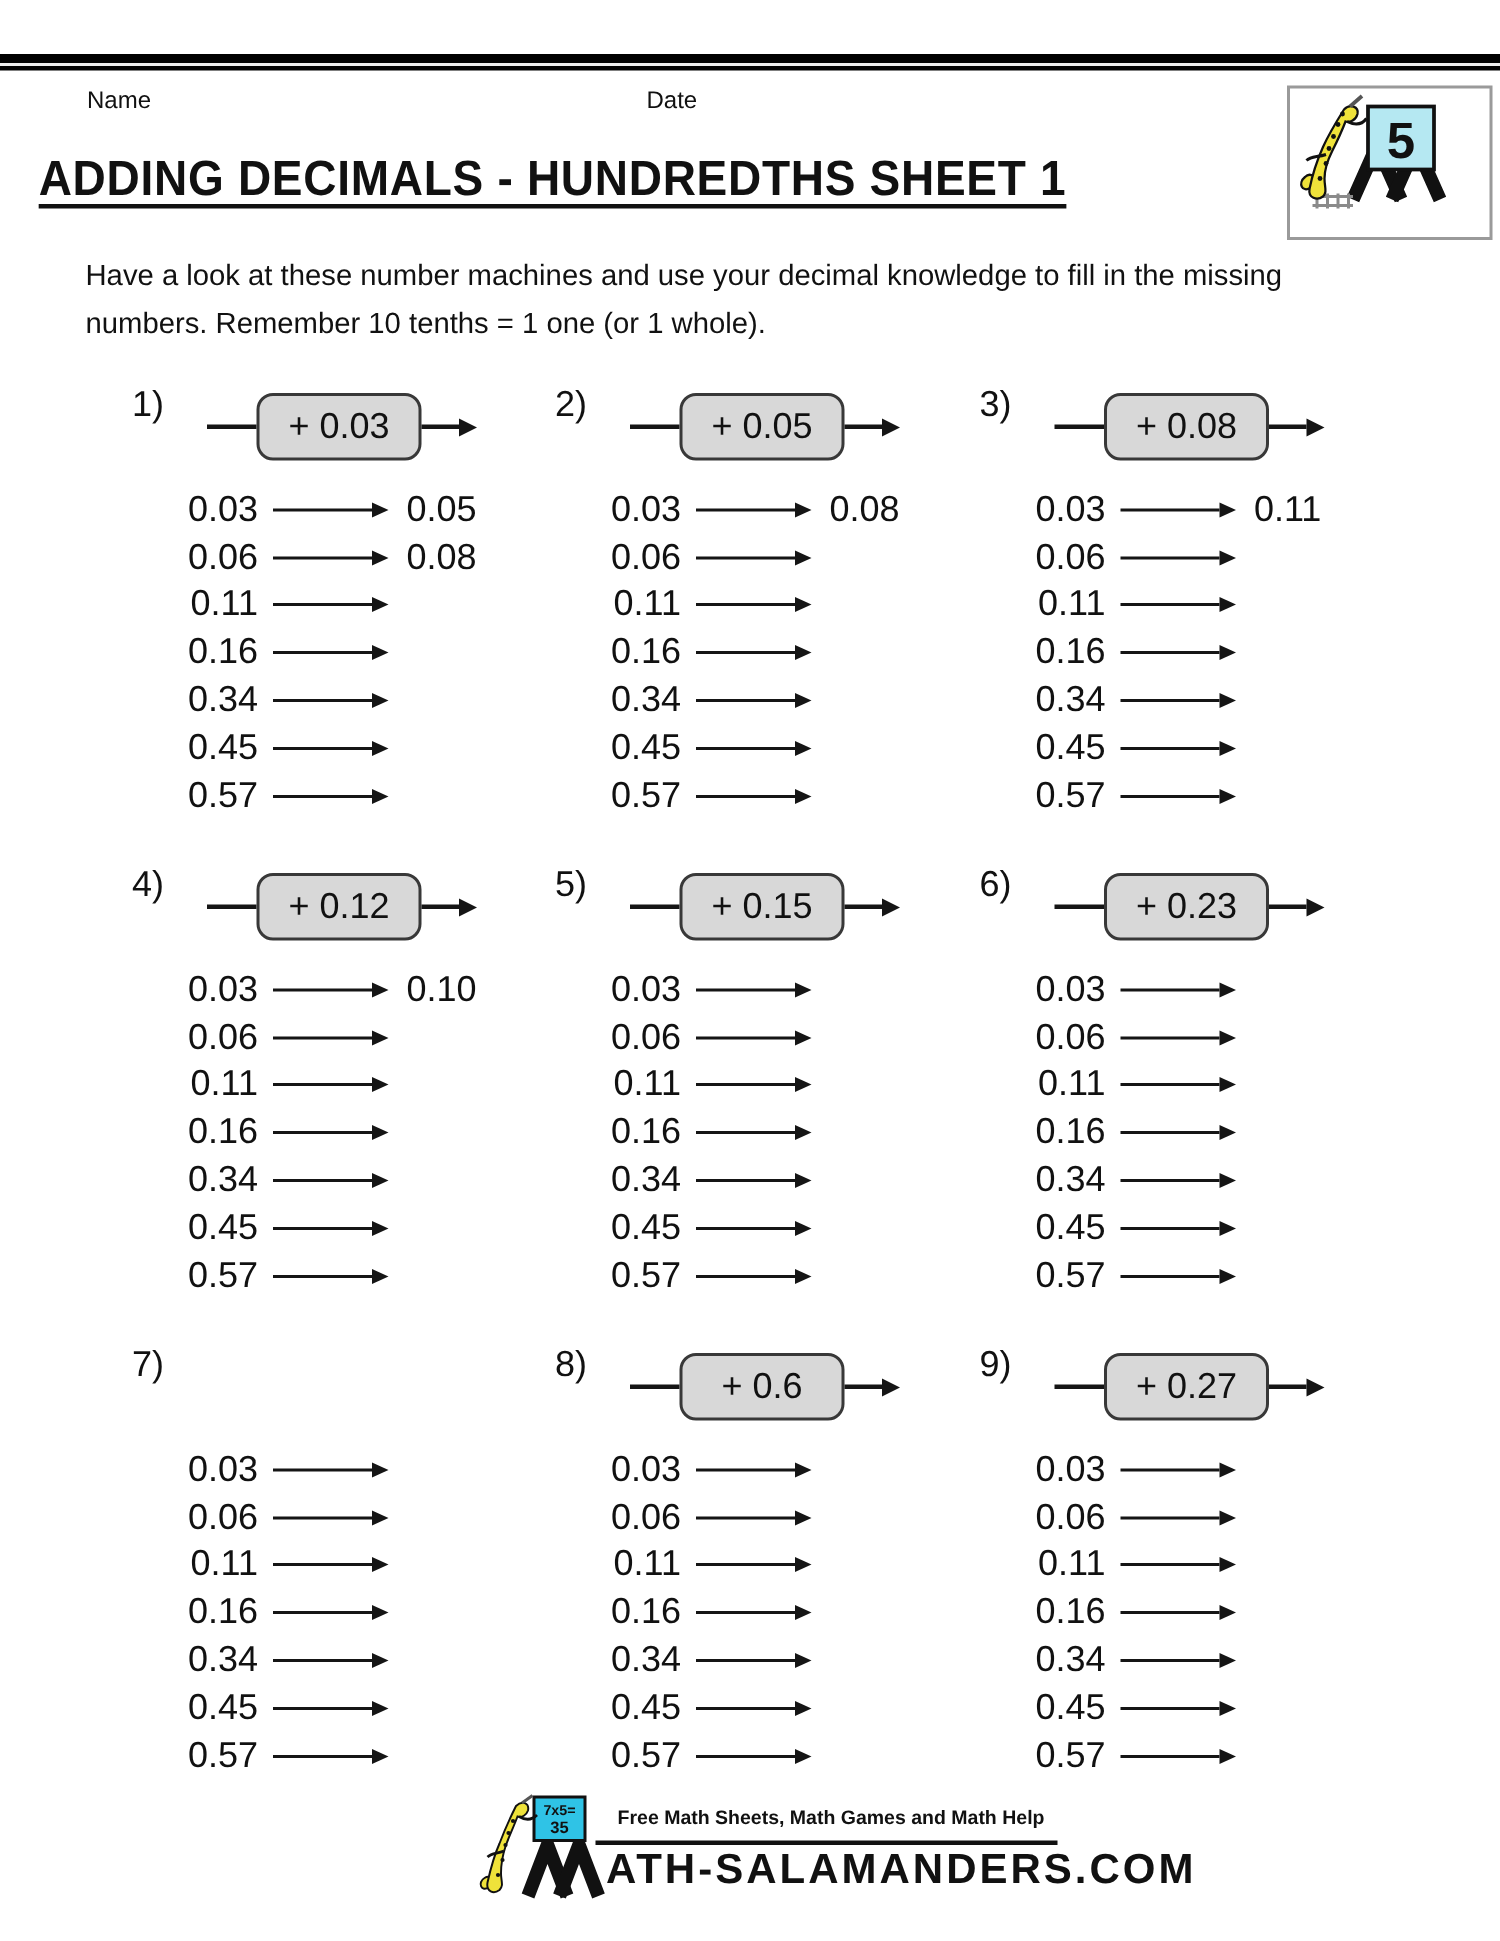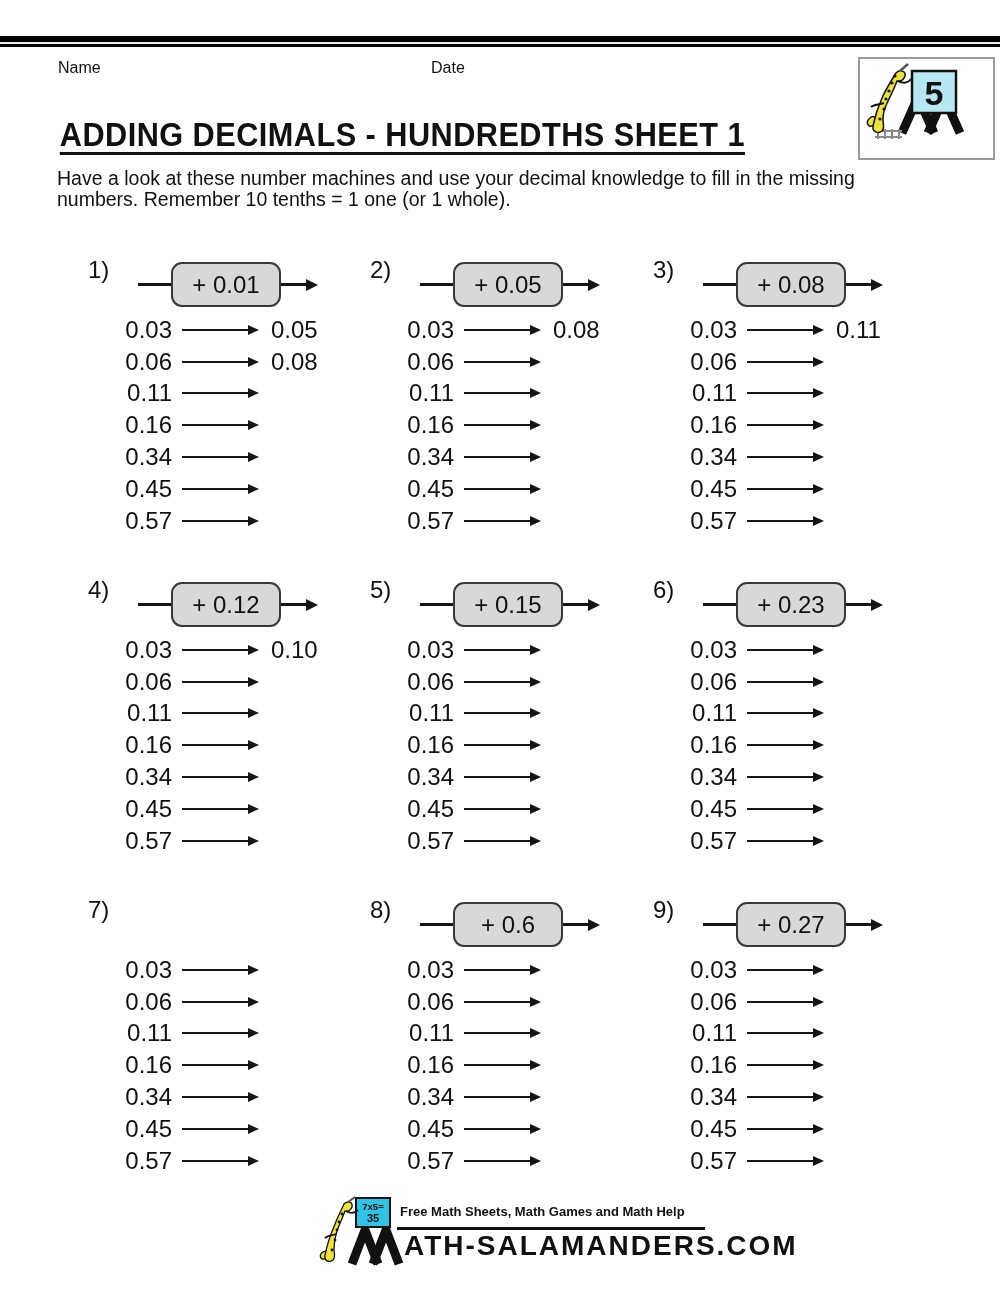--- a/index.html
+++ b/index.html
@@ -10,53 +10,53 @@
   .top-rule{position:absolute;left:0;top:36px;width:1000px;height:11px;
     background:linear-gradient(to bottom,#000 0 55%,#ececec 55% 72%,#000 72% 100%);}
 
   .name-label{position:absolute;left:58px;top:59px;font-size:16px;}
   .date-label{position:absolute;left:431px;top:59px;font-size:16px;}
 
   
   .logo-box{position:absolute;left:858px;top:57px;width:137px;height:103px;
     background:#fff;border:2px solid #9a9a9a;box-sizing:border-box;}
 
-  .title-wrap{position:absolute;left:0;top:100px;width:804px;text-align:center;margin-top:16px;}
+  .title-wrap{position:absolute;left:0;top:100px;width:804px;text-align:left;}
   .title{display:inline-block;transform:scaleX(.93);font-size:33px;font-weight:bold;
     letter-spacing:.5px;text-decoration:underline;text-decoration-thickness:3px;text-underline-offset:6px;}
 
   .instructions{position:absolute;left:57px;top:168px;width:890px;font-size:19.5px;
-    line-height:21px;white-space:pre-line;}
+    line-height:32px;white-space:pre-line;}
 
   
   .grid{position:absolute;left:88px;top:255px;width:848px;display:grid;
     grid-template-columns:282px 283px 283px;grid-auto-rows:320px;}
   .cell{position:relative;}
   .machine-row{position:relative;height:52px;}
   .pnum{position:absolute;left:0;top:1px;font-size:24px;}
   .machine{position:absolute;left:50px;top:7px;height:45px;display:flex;align-items:center;}
   .shaft{height:2.5px;background:#151515;}
   .machine .in{width:33px;}
   .mbox{width:110px;height:45px;box-sizing:border-box;background:var(--box-fill,#d8d8d8);
     border:2.5px solid var(--box-border,#383838);border-radius:11px;
     display:flex;align-items:center;justify-content:center;font-size:24px;}
   .out{display:flex;align-items:center;}
   .out .shaft{width:25px;}
   .head{width:0;height:0;border-left:12px solid #151515;border-top:6px solid transparent;border-bottom:6px solid transparent;}
-  .vrows{margin-top:7px;}
+  .vrows{margin-top:17px;}
   .vrow{height:31.8px;display:flex;align-items:center;}
   .val{width:84px;text-align:right;font-size:24px;}
   .varr{margin-left:10px;width:77px;display:flex;align-items:center;}
   .varr .shaft{flex:1;height:2px;}
   .varr .head{border-left:11px solid #151515;border-top:5px solid transparent;border-bottom:5px solid transparent;}
   .ans{margin-left:12px;font-size:24px;min-width:10px;}
 
   
   .f-logo{position:absolute;left:318px;top:1196px;}
-  .f-tagline{position:absolute;left:400px;top:1204px;width:308px;text-align:left;
+  .f-tagline{position:absolute;left:400px;top:1204px;width:308px;text-align:center;
     font-size:13px;font-weight:bold;}
   .f-rule{position:absolute;left:397px;top:1227px;width:308px;height:2.5px;background:#111;}
   .f-site{position:absolute;left:404px;top:1230px;font-size:28px;font-weight:bold;letter-spacing:2px;}
 </style>
 </head>
 <body>
 
 <div id="page">
 
   <div class="top-rule"></div>
@@ -107,21 +107,21 @@
   <div class="instructions">Have a look at these number machines and use your decimal knowledge to fill in the missing
 numbers. Remember 10 tenths = 1 one (or 1 whole).</div>
 
   <div class="grid">
   <div class="cell">
     <div class="machine-row">
       <span class="pnum">1)</span>
       <div class="machine">
         <span class="shaft in"></span>
         <span class="mbox">
-          <span class="rule">+ 0.01</span>
+          <span class="rule">+ 0.03</span>
         </span>
         <span class="out">
           <span class="shaft"></span>
               <span class="head"></span>
         </span>
       </div>
     </div>
     <div class="vrows">
           <div class="vrow">
             <span class="val">0.03</span>

